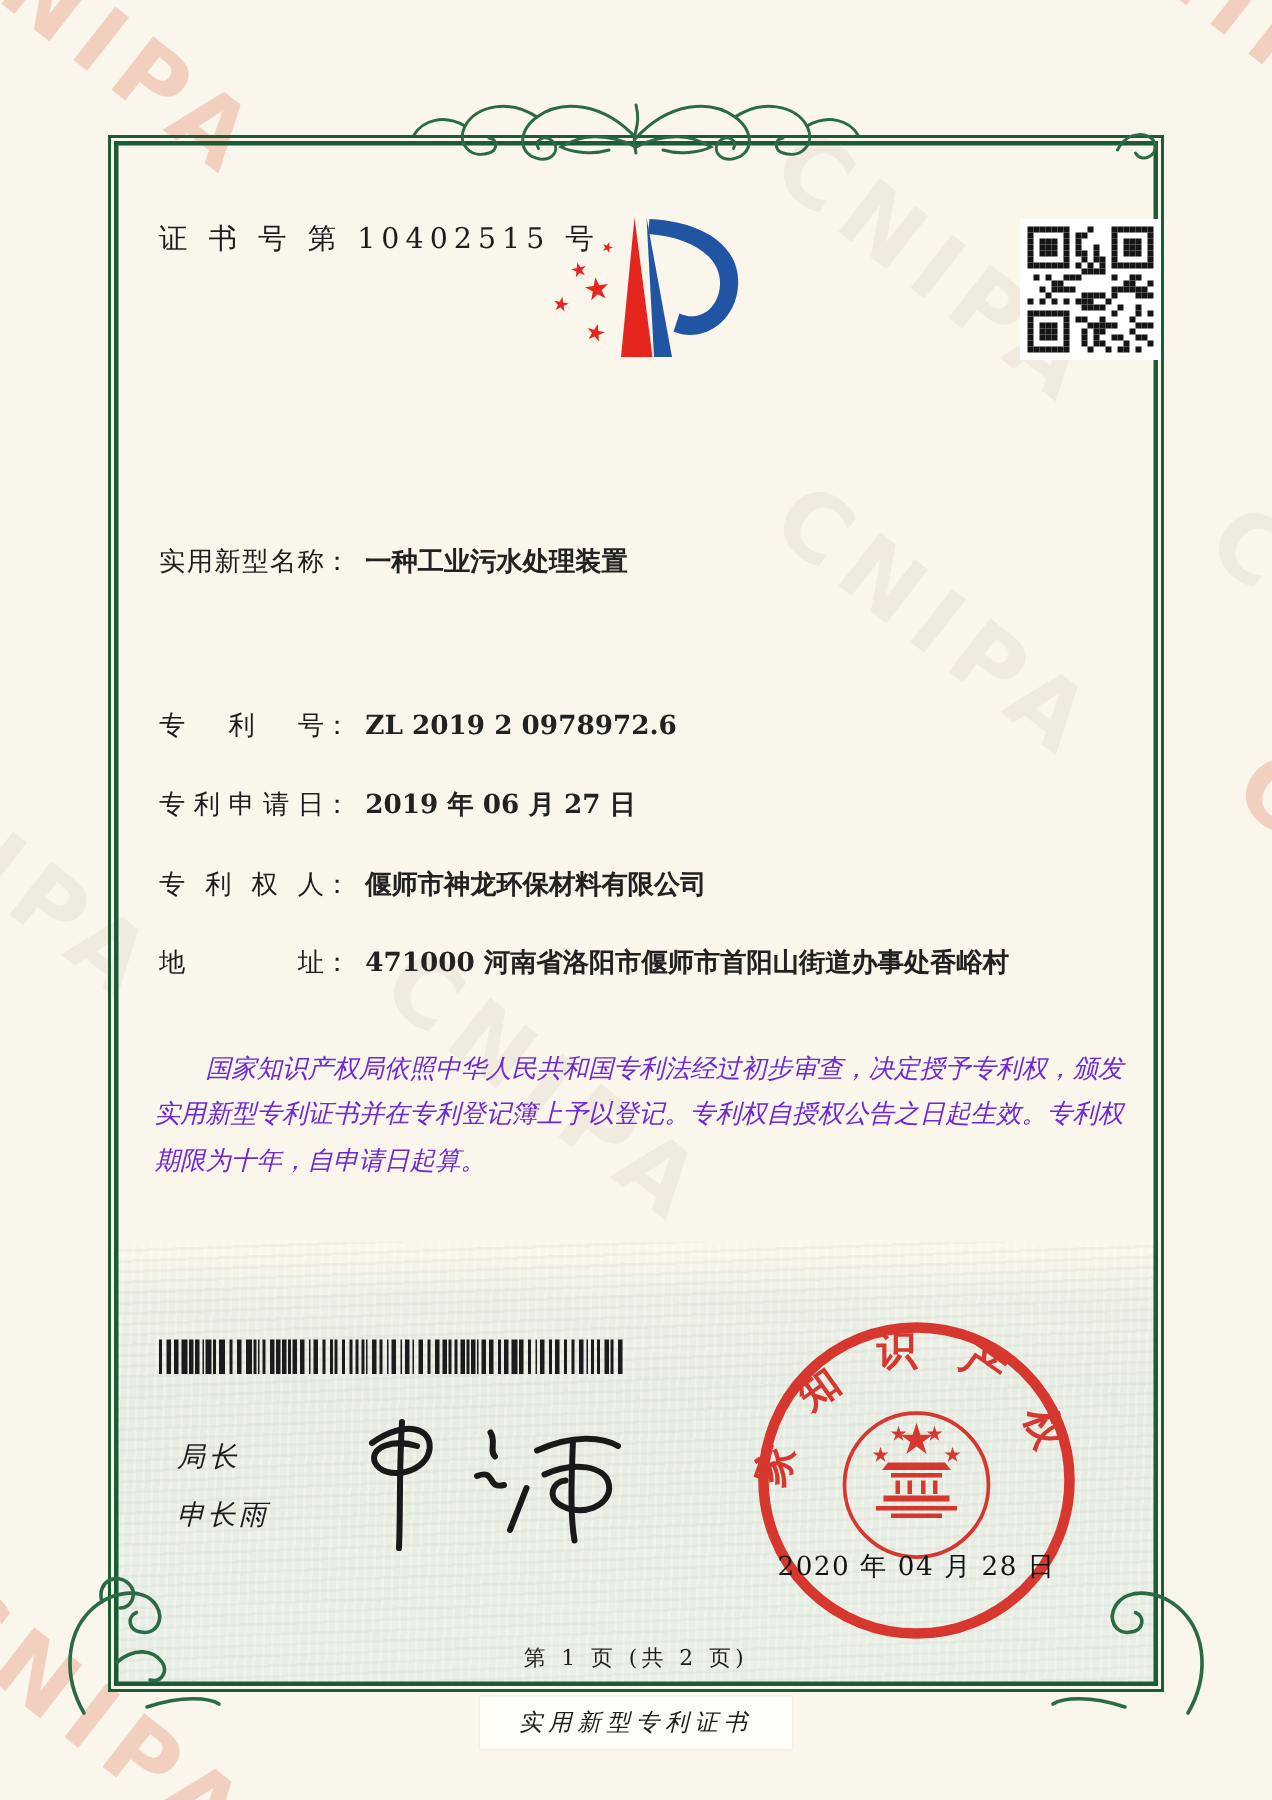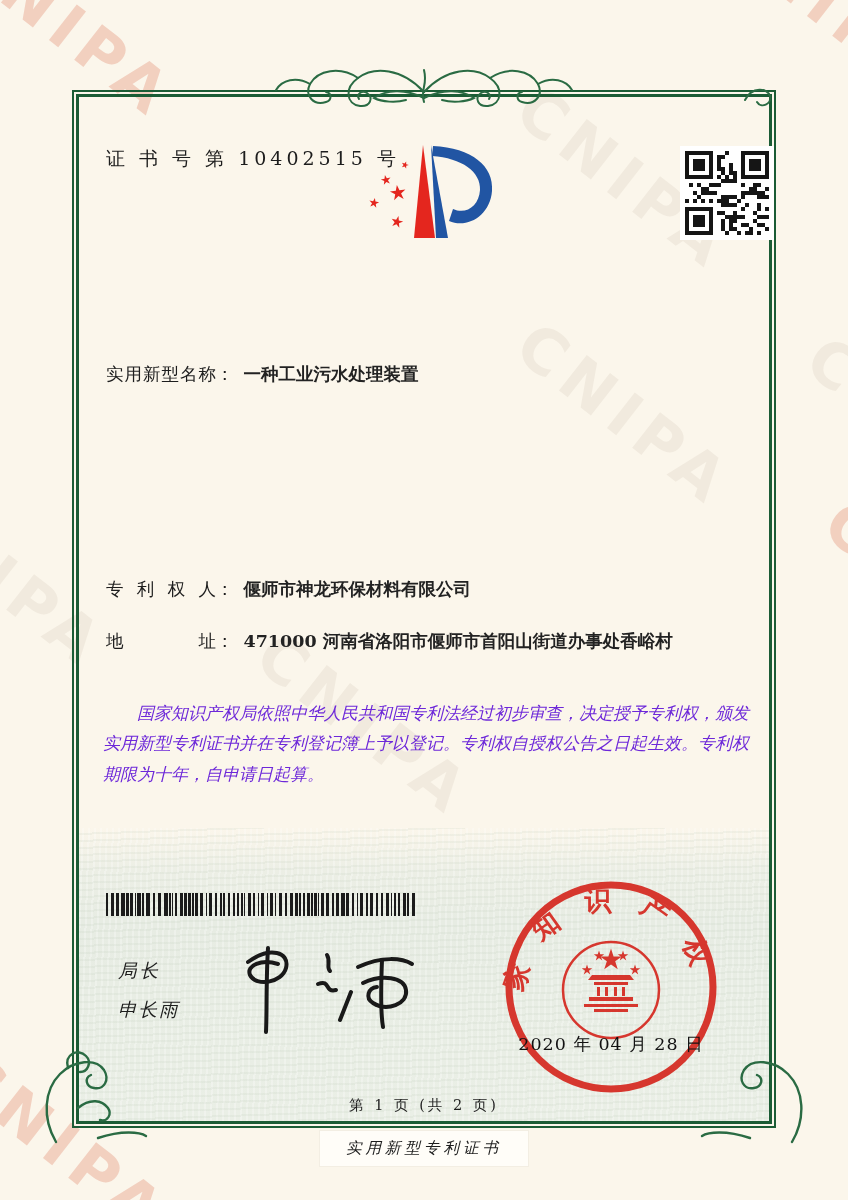--- a/index.html
+++ b/index.html
@@ -577,20 +577,26 @@
       <use href="#star" transform="translate(22,67) scale(0.52) rotate(10)"></use>
       <use href="#star" transform="translate(46,57) scale(0.82) rotate(-8)"></use>
       <use href="#star" transform="translate(45,86) scale(0.62) rotate(14)"></use>
     </g>
   </svg>
 
 
   <div class="frow" style="top:362px">
     <span class="flabel">实用新型名称</span><span>：</span><span class="fvalue">一种工业污水处理装置</span>
   </div>
+  <div class="frow" style="top:471px">
+    <span class="flabel">专利号</span><span>：</span><span class="fvalue">ZL 2019 2 0978972.6</span>
+  </div>
+  <div class="frow" style="top:524px">
+    <span class="flabel">专利申请日</span><span>：</span><span class="fvalue">2019 年 06 月 27 日</span>
+  </div>
   <div class="frow" style="top:577px">
     <span class="flabel">专利权人</span><span>：</span><span class="fvalue">偃师市神龙环保材料有限公司</span>
   </div>
   <div class="frow" style="top:629px">
     <span class="flabel">地址</span><span>：</span><span class="fvalue">471000 河南省洛阳市偃师市首阳山街道办事处香峪村</span>
   </div>
 
   <p class="para p1">国家知识产权局依照中华人民共和国专利法经过初步审查，决定授予专利权，颁发实用新型专利证书并在专利登记簿上予以登记。专利权自授权公告之日起生效。专利权期限为十年，自申请日起算。</p>
 
   <div class="barcode">

